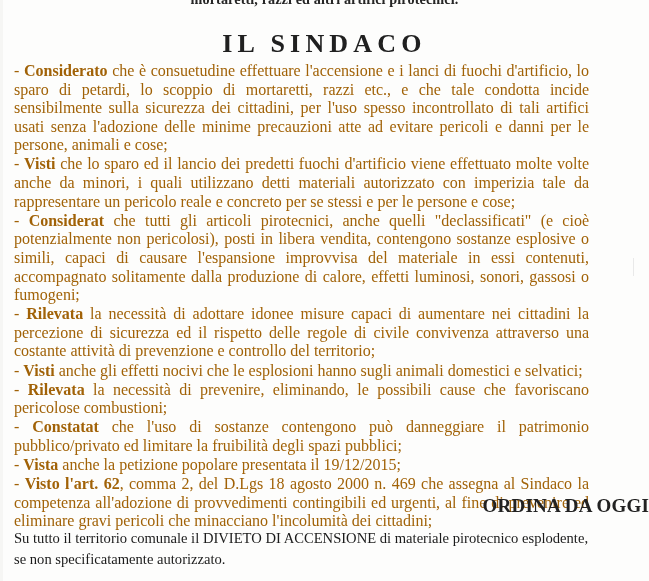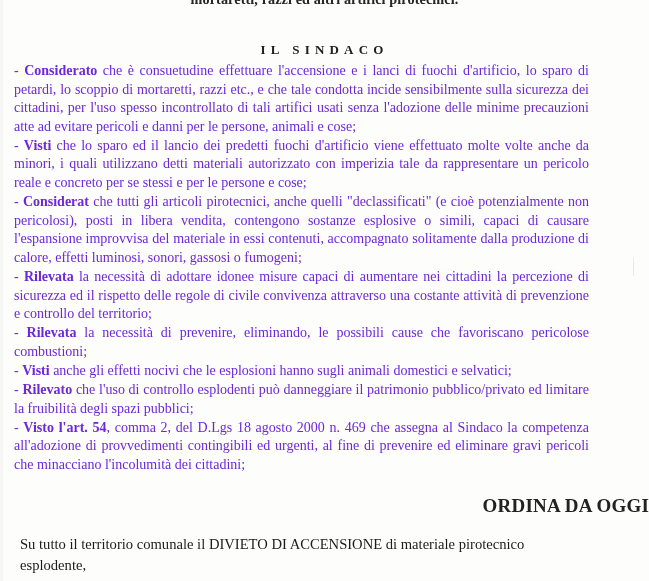--- a/index.html
+++ b/index.html
@@ -44,25 +44,25 @@
     font-size: 14.2px;
     letter-spacing: .1px;
     color: #262626;
     white-space: nowrap;
   }
 
   
   .heading-sindaco {
     position: absolute;
     left: 0;
-    top: 42px;
+    top: 29px;
     width: 649px;
     text-align: center;
     font-weight: bold;
-    font-size: 13px;
+    font-size: 26px;
     letter-spacing: 5.2px;
     color: #202020;
   }
   .heading-ordina {
     position: absolute;
     left: 0;
     top: 495px;
     width: 649px;
     text-align: right;
     font-weight: bold;
@@ -73,44 +73,44 @@
 
   
   .body-block {
     position: absolute;
     left: 14px;
     top: 62px;
     width: 575px;
   }
   .para {
     margin: 0 0 0.5px 0;
-    font-size: 14px;
+    font-size: 16px;
     line-height: 18.6px;
     text-align: justify;
     text-justify: inter-word;
-    color: #6d28d9;
+    color: #a16207;
     text-indent: 0;
     font-family: Liberation Serif, serif;
   }
   .para .lead {
     font-weight: bold;
   }
   .para .dash {
     font-weight: normal;
   }
 
   
   .closing-block {
     position: absolute;
     left: 14px;
     top: 528px;
     width: 578px;
   }
   .closing {
-    margin: 6px;
+    margin: 0;
     font-size: 14.6px;
     line-height: 21px;
     text-align: left;
     color: #1b1b1b;
   }
 
   
   .scan-mark {
     position: absolute;
     background: #d9d9d9;
@@ -145,33 +145,35 @@
   <div class="body-block">
 
     <p class="para"><span class="dash">- </span><span class="lead">Considerato</span><span> che è consuetudine effettuare l'accensione e i lanci di fuochi d'artificio, lo sparo di petardi, lo scoppio di mortaretti, razzi etc., e che tale condotta incide sensibilmente sulla sicurezza dei cittadini, per l'uso spesso incontrollato di tali artifici usati senza l'adozione delle minime precauzioni atte ad evitare pericoli e danni per le persone, animali e cose;</span></p>
 
     <p class="para"><span class="dash">- </span><span class="lead">Visti</span><span> che lo sparo ed il lancio dei predetti fuochi d'artificio viene effettuato molte volte anche da minori, i quali utilizzano detti materiali autorizzato con imperizia tale da rappresentare un pericolo reale e concreto per se stessi e per le persone e cose;</span></p>
 
     <p class="para"><span class="dash">- </span><span class="lead">Considerat</span><span> che tutti gli articoli pirotecnici, anche quelli "declassificati" (e cioè potenzialmente non pericolosi), posti in libera vendita, contengono sostanze esplosive o simili, capaci di causare l'espansione improvvisa del materiale in essi contenuti, accompagnato solitamente dalla produzione di calore, effetti luminosi, sonori, gassosi o fumogeni;</span></p>
 
     <p class="para"><span class="dash">- </span><span class="lead">Rilevata</span><span> la necessità di adottare idonee misure capaci di aumentare nei cittadini la percezione di sicurezza ed il rispetto delle regole di civile convivenza attraverso una costante attività di prevenzione e controllo del territorio;</span></p>
 
+    <p class="para"><span class="dash">- </span><span class="lead">Visti</span><span> anche gli effetti nocivi che le esplosioni hanno sugli animali domestici e selvatici;</span></p>
+
     <p class="para"><span class="dash">- </span><span class="lead">Rilevata</span><span> la necessità di prevenire, eliminando, le possibili cause che favoriscano pericolose combustioni;</span></p>
 
-    <p class="para"><span class="dash">- </span><span class="lead">Visti</span><span> anche gli effetti nocivi che le esplosioni hanno sugli animali domestici e selvatici;</span></p>
+    <p class="para"><span class="dash">- </span><span class="lead">Constatat</span><span> che l'uso di sostanze contengono può danneggiare il patrimonio pubblico/privato ed limitare la fruibilità degli spazi pubblici;</span></p>
 
-    <p class="para"><span class="dash">- </span><span class="lead">Rilevato</span><span> che l'uso di controllo esplodenti può danneggiare il patrimonio pubblico/privato ed limitare la fruibilità degli spazi pubblici;</span></p>
+    <p class="para"><span class="dash">- </span><span class="lead">Vista</span><span> anche la petizione popolare presentata il 19/12/2015;</span></p>
 
-
-    <p class="para"><span class="dash">- </span><span class="lead">Visto l'art. 54</span><span>, comma 2, del D.Lgs 18 agosto 2000 n. 469 che assegna al Sindaco la competenza all'adozione di provvedimenti contingibili ed urgenti, al fine di prevenire ed eliminare gravi pericoli che minacciano l'incolumità dei cittadini;</span></p>
+    <p class="para"><span class="dash">- </span><span class="lead">Visto l'art. 62</span><span>, comma 2, del D.Lgs 18 agosto 2000 n. 469 che assegna al Sindaco la competenza all'adozione di provvedimenti contingibili ed urgenti, al fine di prevenire ed eliminare gravi pericoli che minacciano l'incolumità dei cittadini;</span></p>
 
   </div>
 
   <div class="heading-ordina">ORDINA DA OGGI</div>
 
   <div class="closing-block">
     <p class="closing">Su tutto il territorio comunale il DIVIETO DI ACCENSIONE di materiale pirotecnico esplodente,</p>
+    <p class="closing">se non specificatamente autorizzato.</p>
   </div>
 
   <div class="scan-mark scan-mark-right"></div>
   <div class="scan-mark-edge"></div>
 
 </div>
 
 </body></html>

